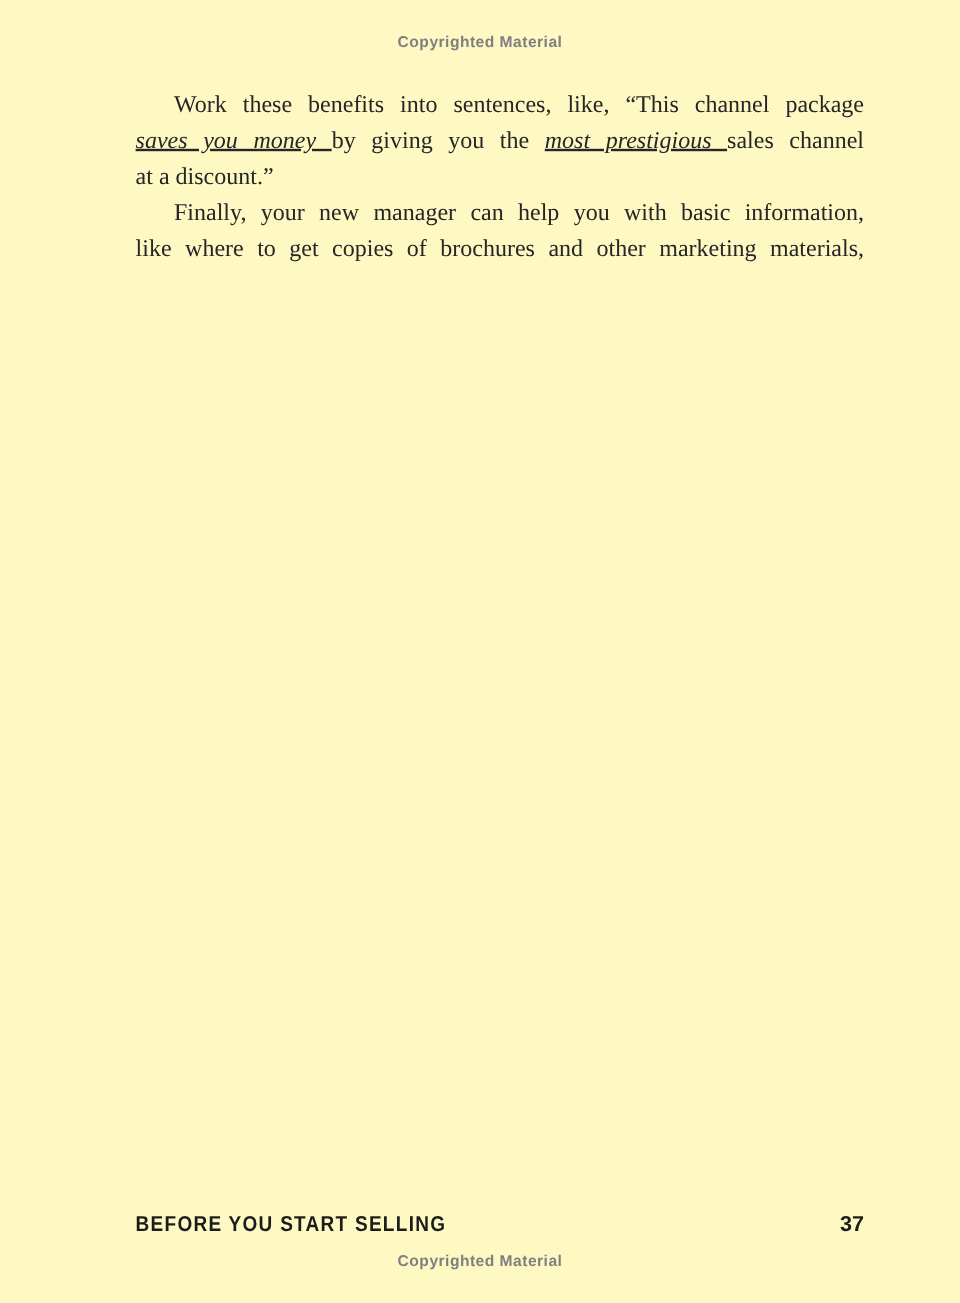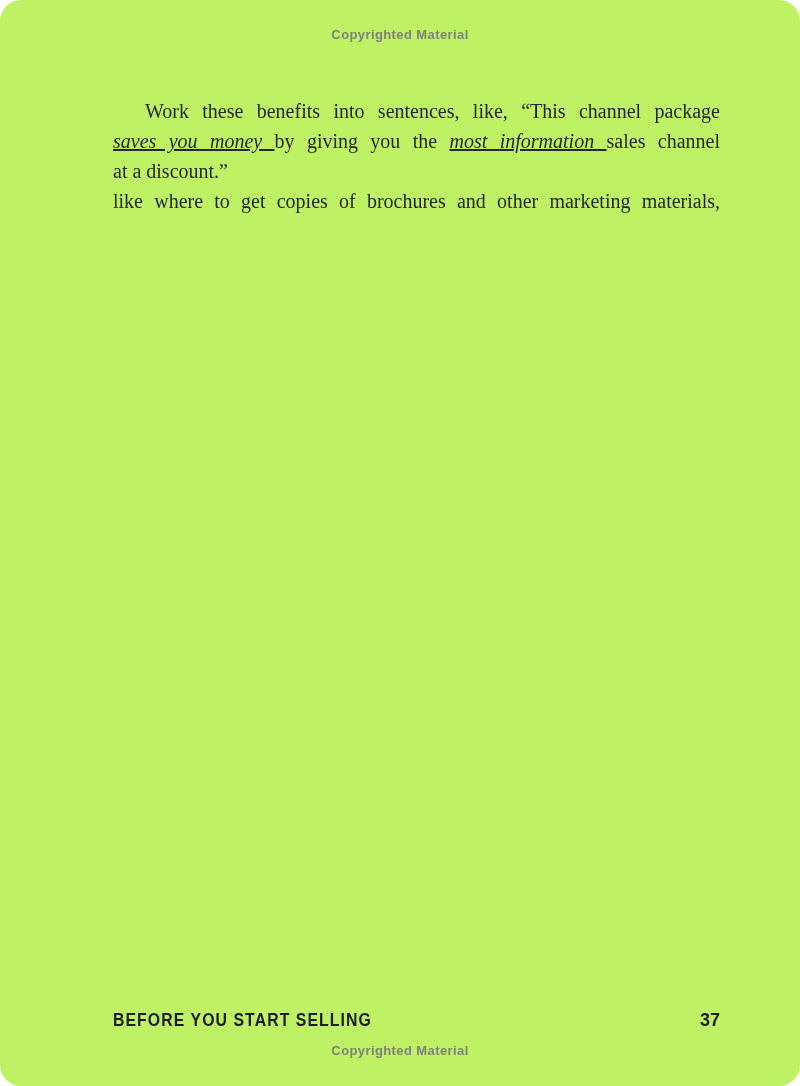--- a/index.html
+++ b/index.html
@@ -1,24 +1,23 @@
 <!DOCTYPE html>
 <html><head>
 <meta charset="utf-8">
 <style>
   * { margin: 0; padding: 0; box-sizing: border-box; }
   html, body { background: #ffffff; }
   .page {
     position: relative;
     width: 800px;
     height: 1086px;
-    background: #bef264;
+    background: #fef9c3;
     overflow: hidden;
     font-family: "Liberation Serif", serif;
-    border-radius: 21px;
   }
   .copyright {
     position: absolute;
     left: 0;
     width: 100%;
     text-align: center;
     font-family: "Liberation Sans", sans-serif;
     font-weight: 700;
     font-size: 13px;
     letter-spacing: 0.4px;
@@ -38,21 +37,21 @@
   .line {
     text-align: justify;
     text-align-last: justify;
     text-justify: inter-word;
     white-space: normal;
   }
   .line.last {
     text-align: right;
     text-align-last: left;
   }
-  .line.indent { text-indent: 32px; margin-top: 24px; }
+  .line.indent { text-indent: 32px; }
   .it { font-style: italic; text-decoration: underline; }
   .footer-row {
     position: absolute;
     left: 113px;
     top: 1010px;
     width: 607px;
     display: flex;
     justify-content: space-between;
     align-items: baseline;
     color: #1c1c1c;
@@ -74,25 +73,26 @@
 <body>
 
 <div class="page">
 
   <div class="copyright copyright-top">Copyrighted Material</div>
 
   <main class="body-text">
 
     <div class="para">
       <div class="line indent"><span>Work these benefits into sentences, like, “This channel package</span></div>
-      <div class="line"><span class="it">saves you money </span><span>by giving you the </span><span class="it">most information </span><span>sales channel</span></div>
+      <div class="line"><span class="it">saves you money </span><span>by giving you the </span><span class="it">most prestigious </span><span>sales channel</span></div>
       <div class="line last"><span>at a discount.”</span></div>
     </div>
 
     <div class="para">
+      <div class="line indent"><span>Finally, your new manager can help you with basic information,</span></div>
       <div class="line"><span>like where to get copies of brochures and other marketing materials,</span></div>
     </div>
 
   </main>
 
   <footer class="footer-row">
     <div class="running-head">BEFORE YOU START SELLING</div>
     <div class="page-number">37</div>
   </footer>
 

